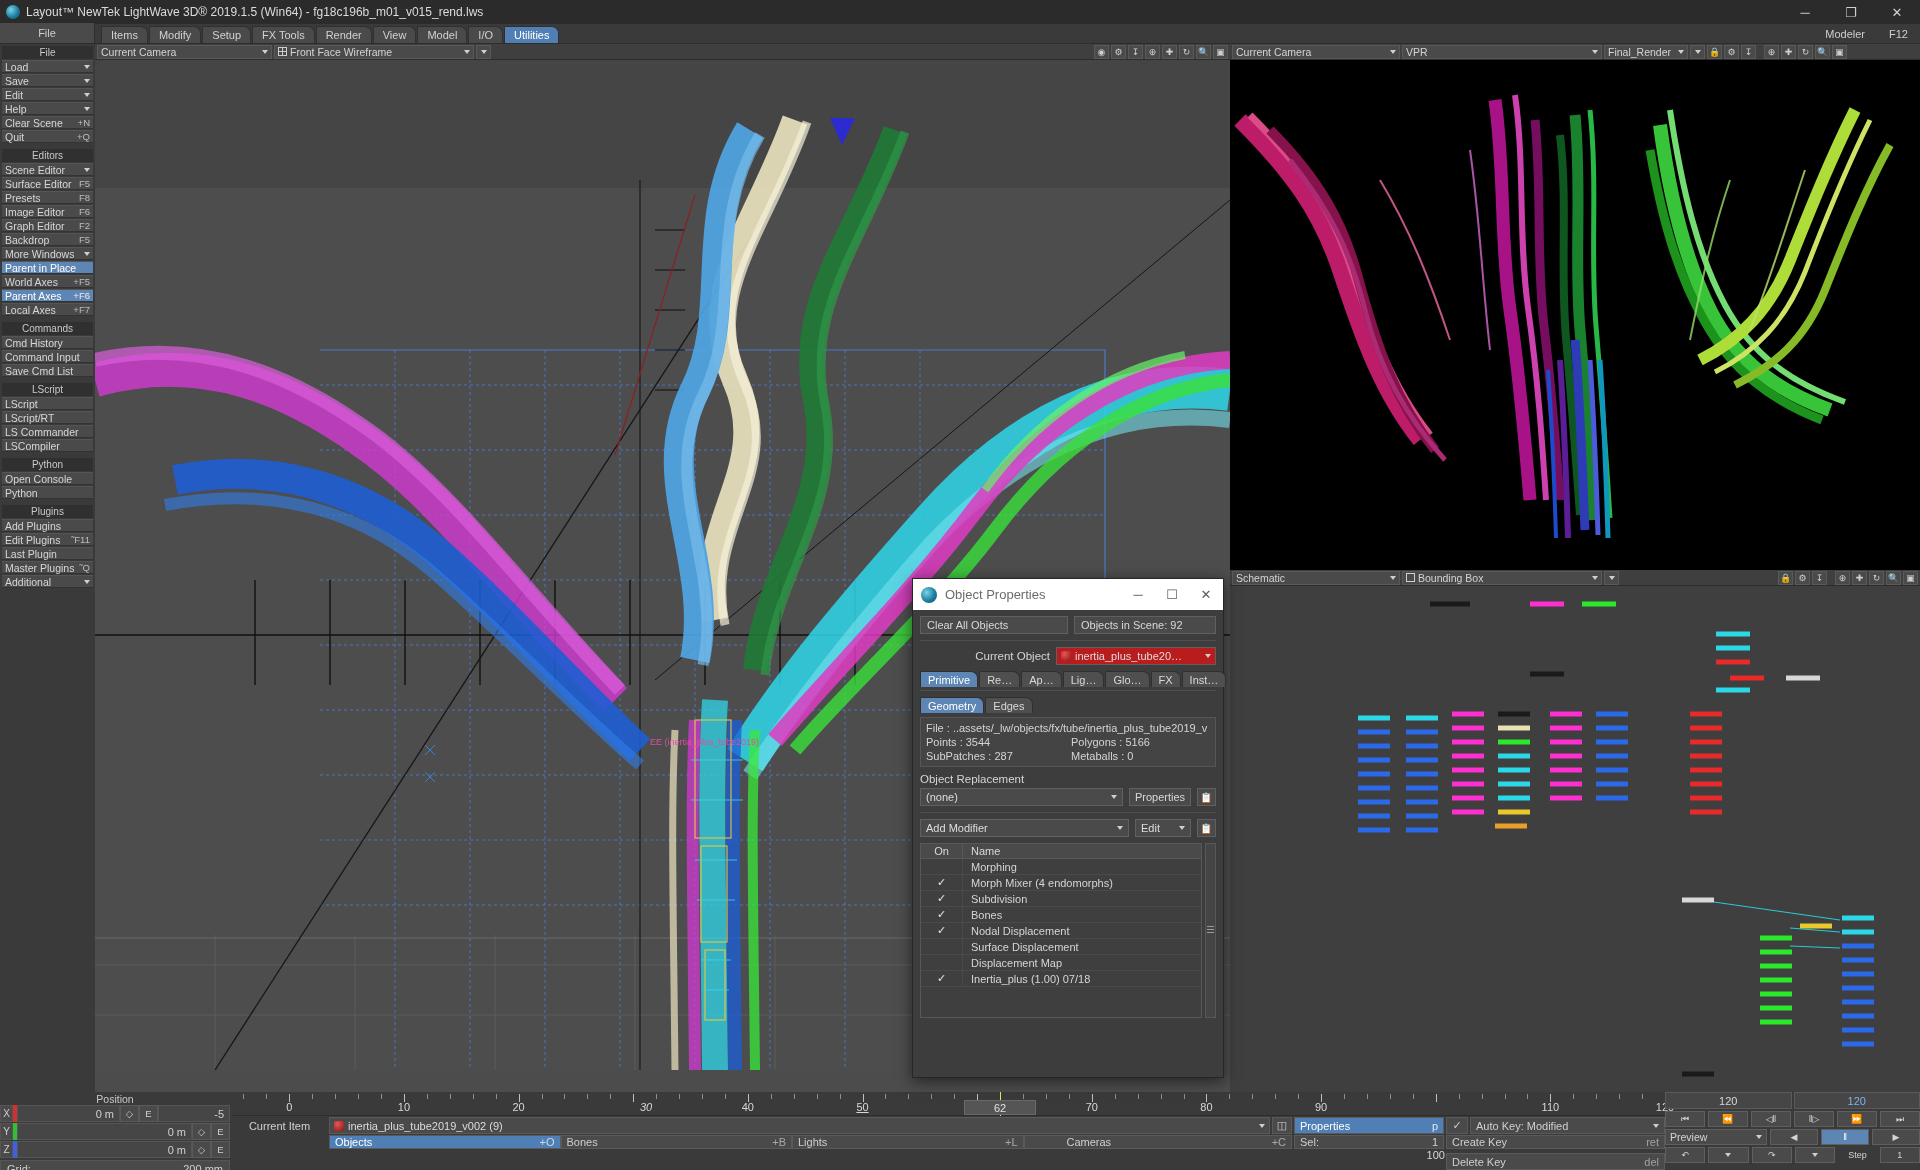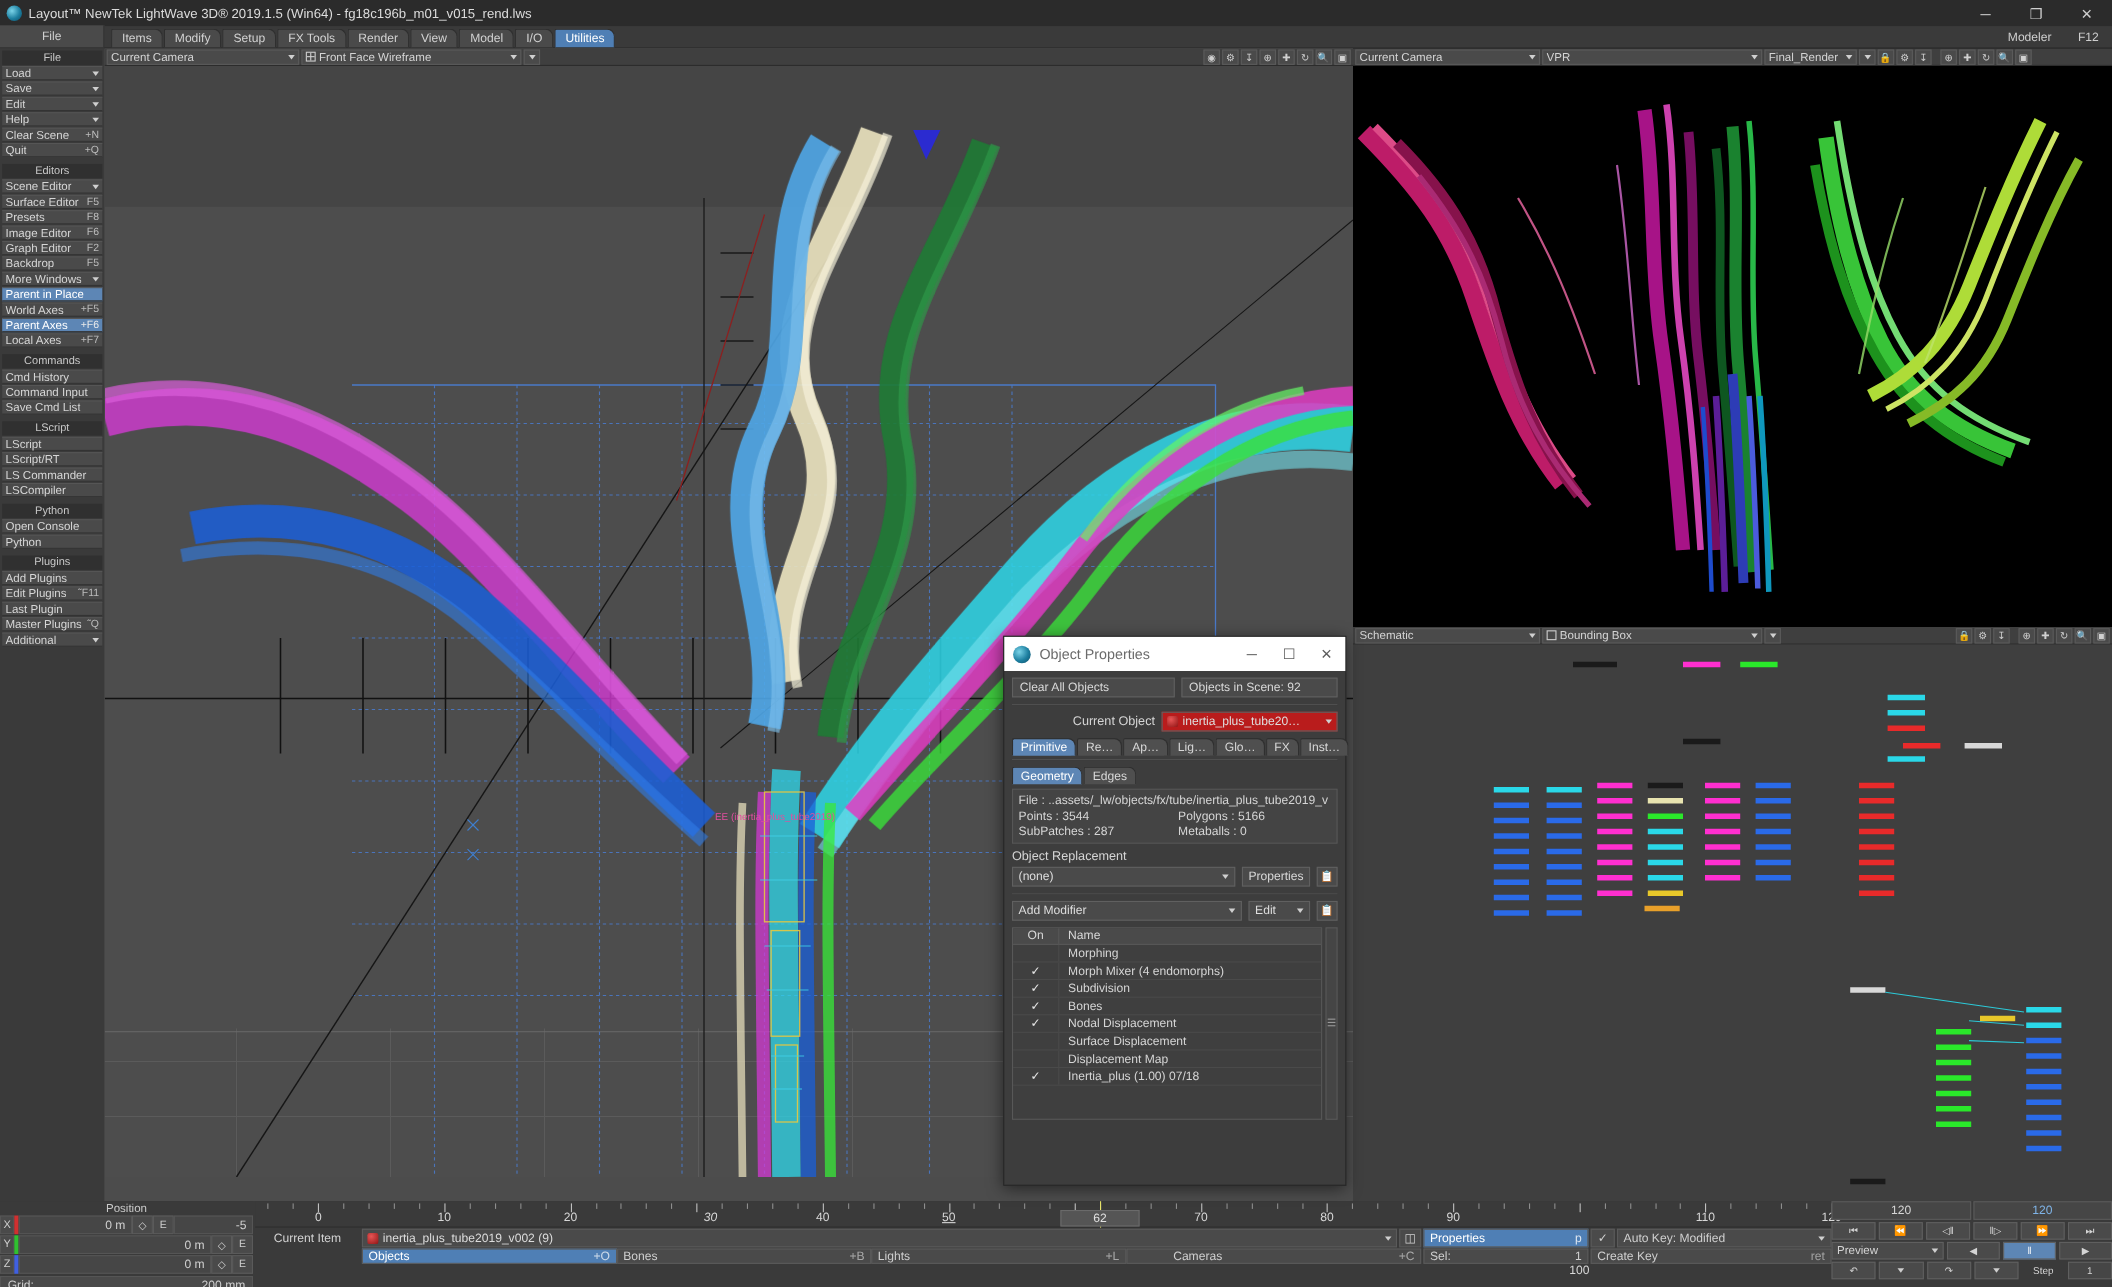--- a/index.html
+++ b/index.html
@@ -1045,20 +1045,27 @@
           </div>
         <div class="seg" style="width:150px">
           <span>Sel:</span>
           <span>1</span>
         </div>
         <div class="seg" style="width:219px">
           <span>Create Key</span>
           <span style="opacity:.65">ret</span>
         </div>
       </div>
+      <div style="display:flex;height:17px;margin-top:1px;gap:2px">
+        <div style="flex:1"></div>
+        <div class="seg" style="width:219px">
+          <span>Delete Key</span>
+          <span style="opacity:.65">del</span>
+        </div>
+      </div>
     </div>
 
     <div class="rightctl">
       <div style="display:flex;gap:2px;margin-bottom:2px;height:17px">
         <div class="rc-num">120</div>
         <div class="rc-num" style="color:#7fb4e8">120</div>
       </div>
       <div class="rc-row" id="transport">
           <div class="rc-btn">⏮</div>
           <div class="rc-btn">⏪</div>

